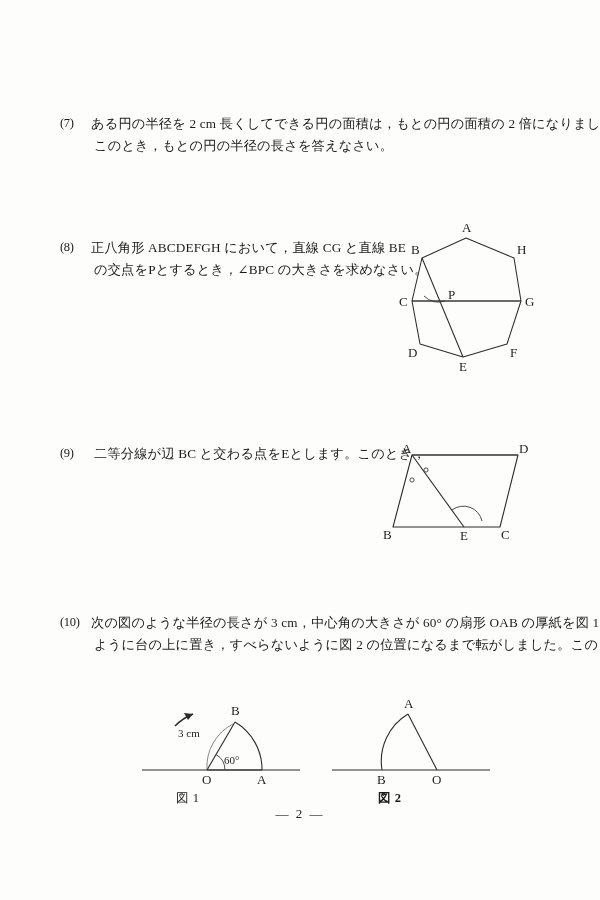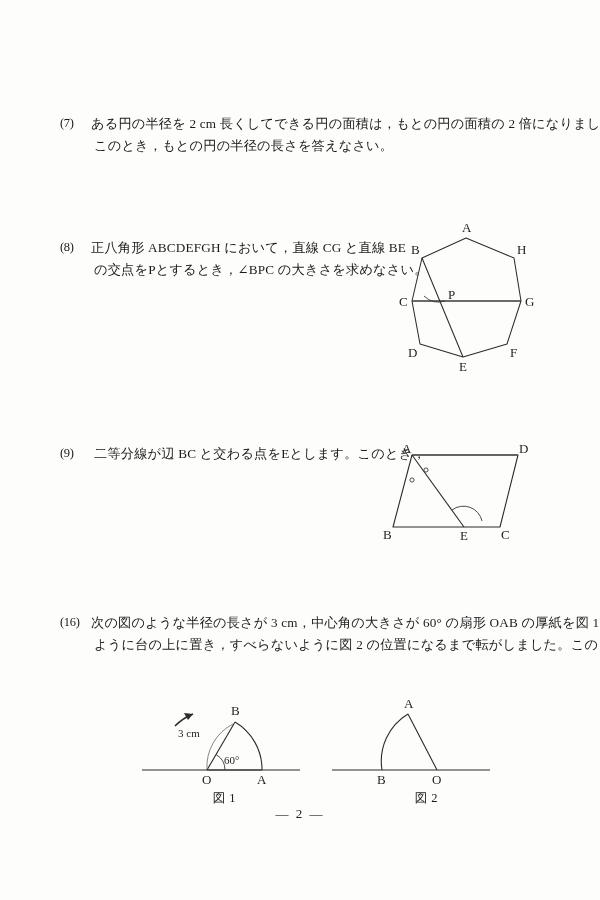--- a/index.html
+++ b/index.html
@@ -61,21 +61,21 @@
   svg { display: block; overflow: visible; }
   svg text {
     font-family: "Liberation Serif", "DejaVu Serif", serif;
     fill: #1d1d1d;
   }
   .vlabel { font-size: 13px; }
   .slabel { font-size: 11px; }
   .figcap {
     position: absolute;
     font-size: 12.5px;
-    text-align: right;
+    text-align: left;
     width: 60px;
     letter-spacing: 0.5px;
   }
 
   
   .pagenum {
     position: absolute;
     left: 0;
     right: 0;
     top: 806px;
@@ -152,21 +152,21 @@
 
       <text class="vlabel" x="20" y="9">A</text>
       <text class="vlabel" x="137" y="9">D</text>
       <text class="vlabel" x="1" y="95">B</text>
       <text class="vlabel" x="119" y="95">C</text>
       <text class="vlabel" x="78" y="96">E</text>
     </svg>
   </div>
 
   <div class="problem" style="top:612px;">
-    <div class="qnum">(16)</div>
+    <div class="qnum">(10)</div>
     <div class="qbody">
       <span class="ln">次の図のような半径の長さが 3 cm，中心角の大きさが 60° の扇形 OAB の厚紙を図 1 の</span>
       <span class="ln indent">ように台の上に置き，すべらないように図 2 の位置になるまで転がしました。このとき，</span>
     </div>
   </div>
 
   <div class="figure" style="left:140px; top:698px;">
     <svg width="180" height="90" viewBox="0 0 180 90">
 
       <line x1="2" y1="72" x2="160" y2="72" stroke="#2b2b2b" stroke-width="1.1"></line>
@@ -201,18 +201,18 @@
       <line x1="2" y1="72" x2="160" y2="72" stroke="#2b2b2b" stroke-width="1.1"></line>
 
       <line x1="78" y1="16" x2="107" y2="72" stroke="#2b2b2b" stroke-width="1.1"></line>
 
       <path d="M 52 72 A 55 55 0 0 1 78 16" fill="none" stroke="#2b2b2b" stroke-width="1.1"></path>
 
       <text class="vlabel" x="47" y="86">B</text>
       <text class="vlabel" x="102" y="86">O</text>
       <text class="vlabel" x="74" y="10">A</text>
     </svg>
-    <div class="figcap" style="left:48px; top:92px;">図 2</div>
+    <div class="figcap" style="left:48px; top:92px;font-weight:bold;">図 2</div>
   </div>
 
   <div class="pagenum">— 2 —</div>
 
 </div>
 
 </body></html>

